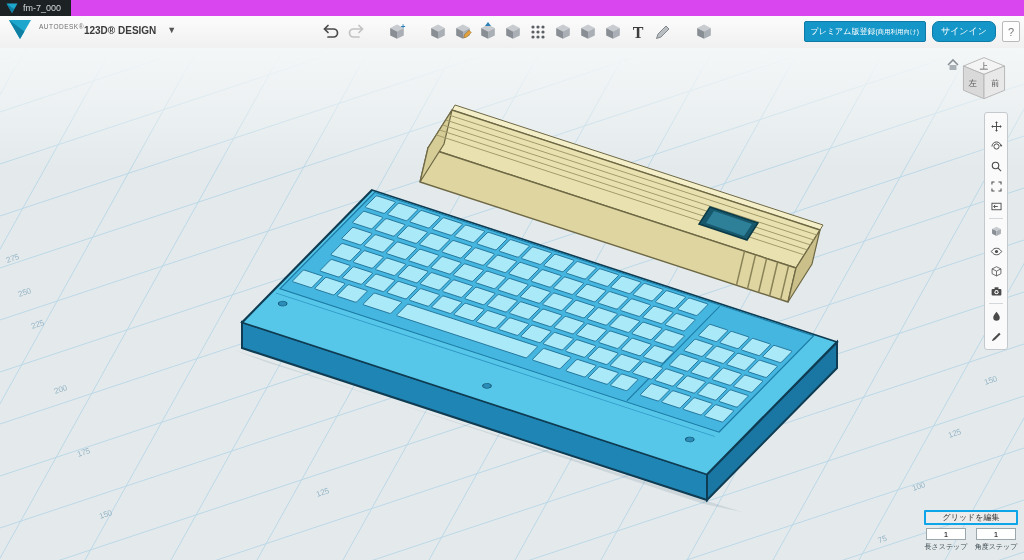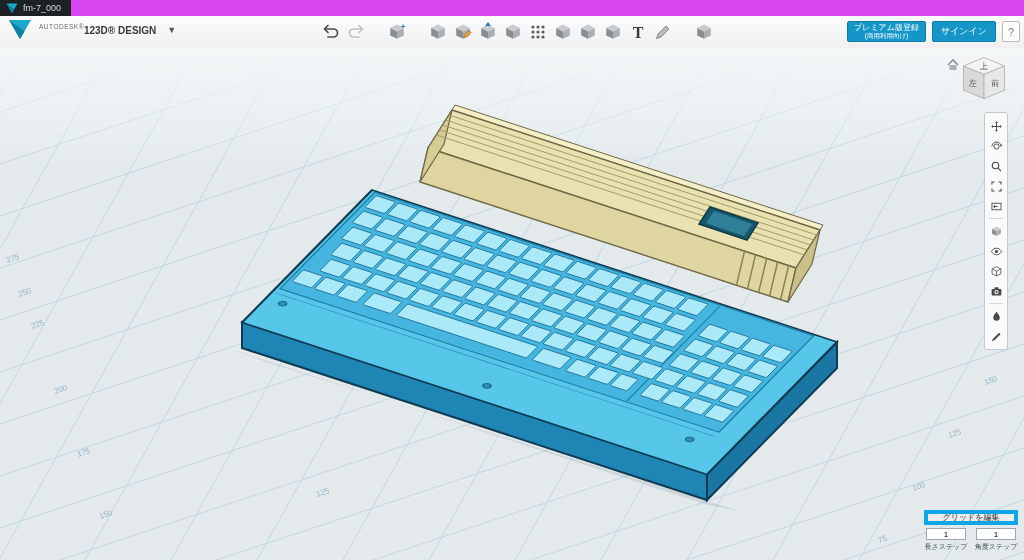--- a/index.html
+++ b/index.html
@@ -15,45 +15,45 @@
   .brandtext{display:flex;flex-direction:row;line-height:1;}
   .brandtext .b1{font-size:6.5px;color:#707070;letter-spacing:.5px;}
   .brandtext .b2{font-size:10px;font-weight:bold;color:#3a3a3a;margin-top:2px;}
   .chev{font-size:9px;color:#555;margin-left:4px;}
   .topicons{position:absolute;left:318px;top:4px;display:flex;align-items:center;}
   .tbtn{width:25px;height:24px;display:flex;align-items:center;justify-content:center;border-radius:3px;}
   .tbtn svg{width:20px;height:20px;}
   .tsep{width:16px;height:24px;}
   .acct{position:absolute;right:4px;top:5px;display:flex;align-items:stretch;gap:6px;height:21px;}
   .btn-premium{background:#1496c8;border:1px solid #0e7ba6;border-radius:2px;color:#fff;
-    display:flex;flex-direction:column;align-items:center;justify-content:center;padding:0 6px;line-height:1;}
+    display:flex;flex-direction:row;align-items:center;justify-content:center;padding:0 6px;line-height:1;}
   .btn-premium .l1{font-size:8px;}
   .btn-premium .l2{font-size:6.5px;margin-top:1px;}
-  .btn-signin{background:#1496c8;border:1px solid #0e7ba6;border-radius:2px;color:#fff;
+  .btn-signin{background:#1496c8;border:1px solid #0e7ba6;border-radius:7px;color:#fff;
     display:flex;align-items:center;justify-content:center;font-size:9px;padding:0 8px;}
   .btn-help{background:#fdfdfd;border:1px solid #b9b9b9;border-radius:2px;color:#777;
     display:flex;align-items:center;justify-content:center;font-size:11px;width:16px;}
   
   .canvas{position:absolute;left:0;top:48px;width:1024px;height:512px;background:#e4eaec;}
   .canvas svg.layer{position:absolute;left:0;top:0;width:1024px;height:512px;}
   .horizon{position:absolute;left:0;top:0;width:1024px;height:120px;
     background:linear-gradient(#f4f7f8,rgba(244,247,248,0));pointer-events:none;}
   .glabel{position:absolute;font-size:8px;color:#95b4c6;transform:rotate(-19deg);}
   
   .viewcube{position:absolute;top:4px;right:12px;width:56px;height:56px;}
   .vc-home{position:absolute;top:10px;right:64px;width:14px;height:14px;}
   
   .rightstrip{position:absolute;top:64px;right:16px;width:22px;background:#fafafa;
     border:1px solid #c3c9cc;border-radius:3px;display:flex;flex-direction:column;align-items:center;padding:3px 0;}
   .rbtn{width:18px;height:18px;display:flex;align-items:center;justify-content:center;margin:1px 0;}
   .rbtn svg{width:13px;height:13px;}
   .rdiv{width:14px;height:1px;background:#d4d8da;margin:2px 0;}
   
   .gridpanel{position:absolute;right:6px;bottom:8px;width:94px;}
-  .gridedit{width:100%;height:15px;background:#ececec;border:4px solid #0ea5e9;border-radius:1px;
+  .gridedit{width:100%;height:15px;background:#ececec;border:2px solid #0ea5e9;border-radius:1px;
     font-size:8px;color:#333;display:flex;align-items:center;justify-content:center;box-sizing:border-box;}
   .gridfields{display:flex;justify-content:space-between;margin-top:3px;}
   .gfield{display:flex;flex-direction:column;align-items:center;width:44px;}
   .gfield input{width:40px;height:12px;font-size:8px;text-align:center;border:1px solid #9aa7ad;
     padding:0;background:#fff;box-sizing:border-box;font-family:"Liberation Sans",sans-serif;}
   .gfield label{font-size:7px;color:#3c4a52;margin-top:2px;white-space:nowrap;}
 </style>
 </head>
 <body>
 

